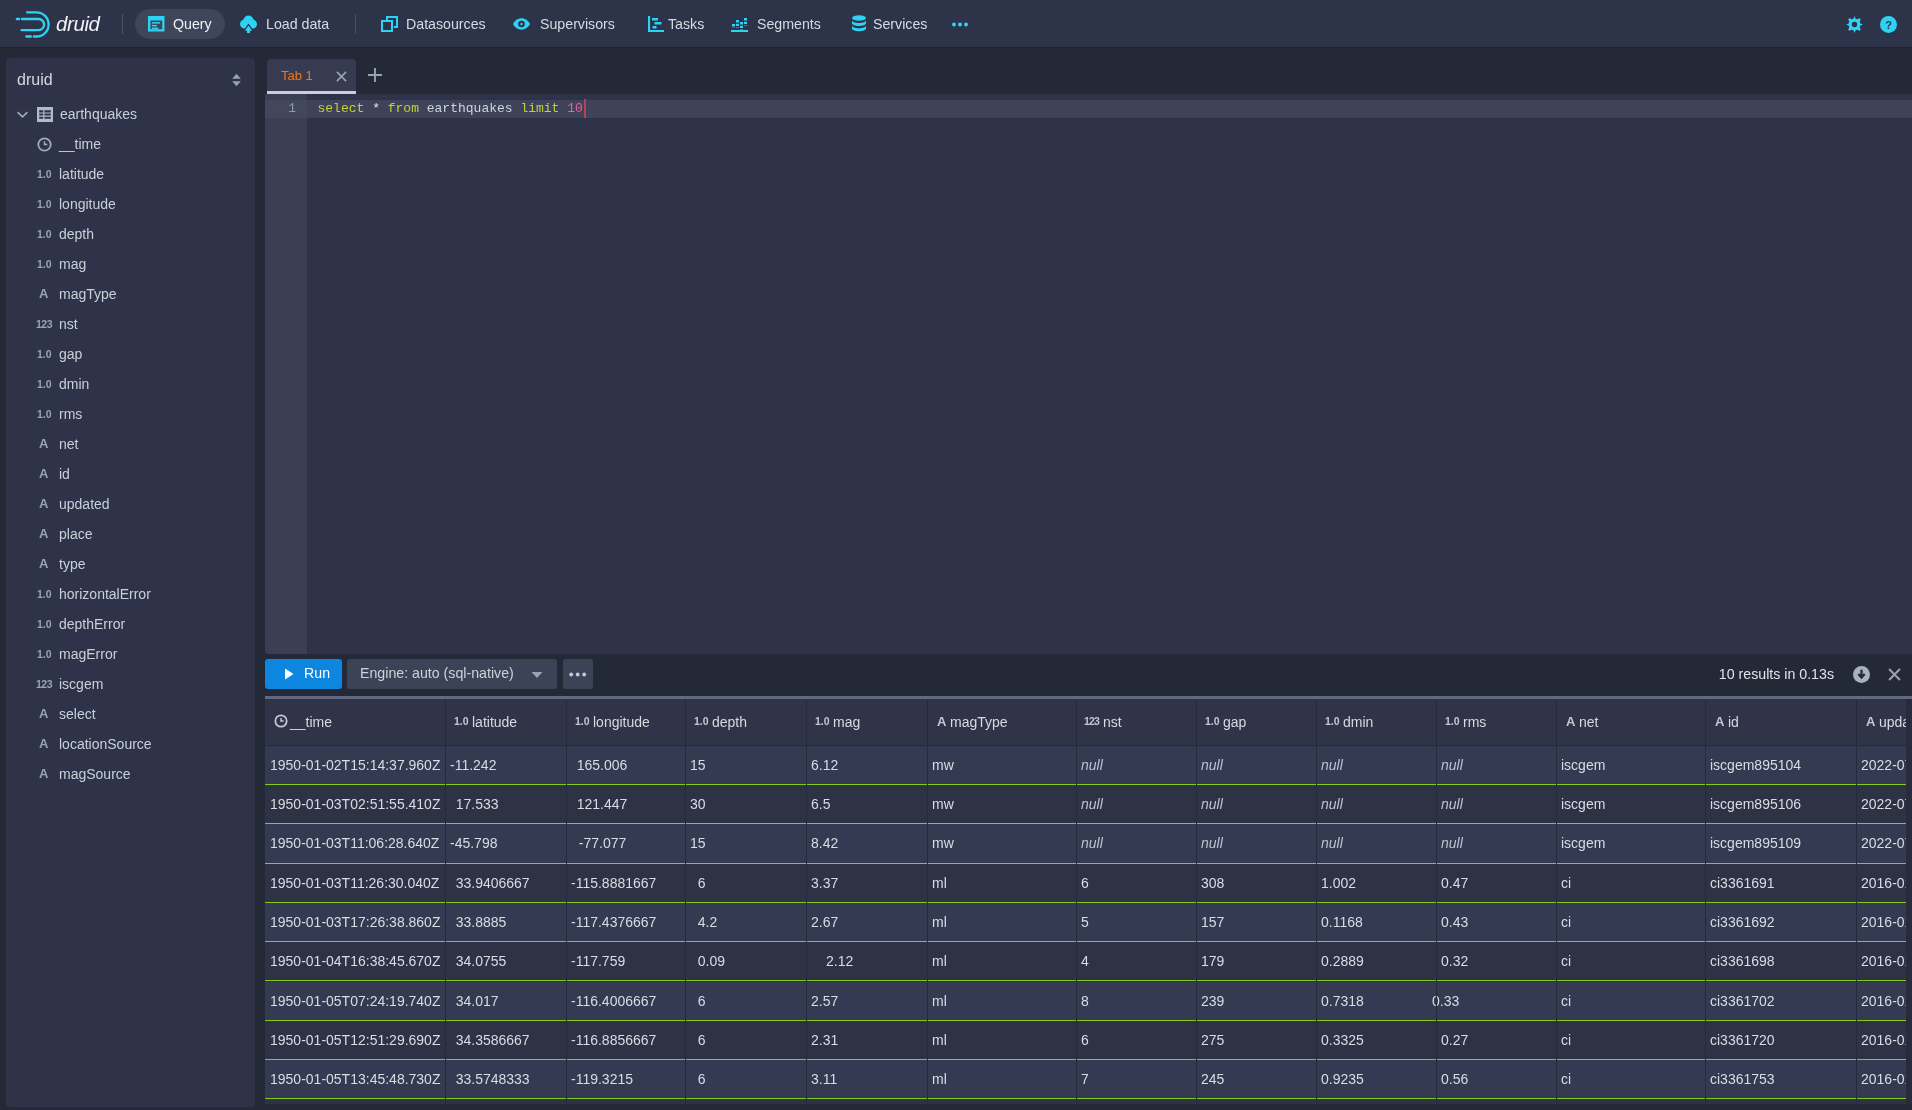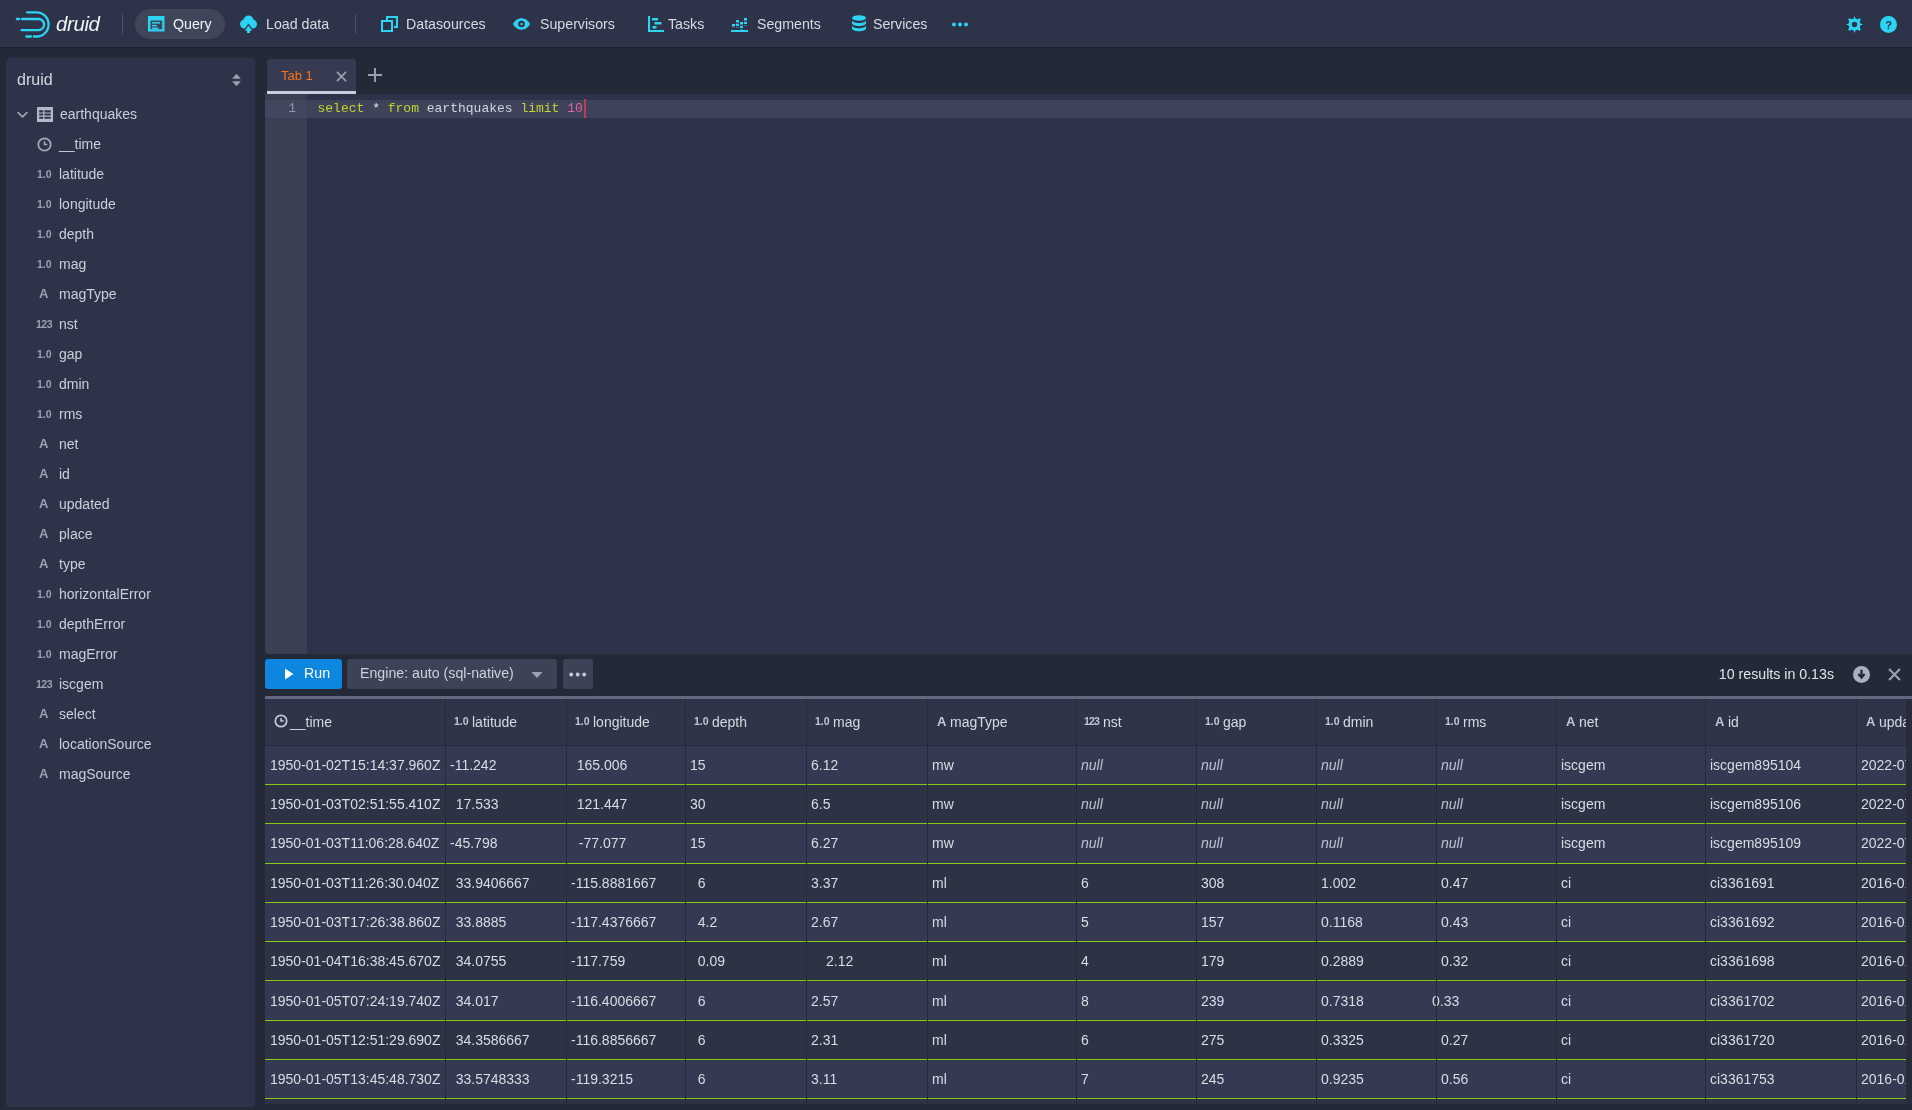--- a/index.html
+++ b/index.html
@@ -388,21 +388,21 @@
       <div class="cell" style="left:1171px;width:120px"><span class="null">null</span></div>
       <div class="cell" style="left:1291px;width:149px">iscgem</div>
       <div class="cell" style="left:1440px;width:151px">iscgem895106</div>
       <div class="cell" style="left:1591px;width:56px">2022-07-26T22:28:21.617Z</div>
     </div>
 <div class="drow rodd" style="top:125.2px">
       <div class="cell" style="left:0px;width:180px">1950-01-03T11:06:28.640Z</div>
       <div class="cell" style="left:180px;width:121px">-45.798</div>
       <div class="cell" style="left:301px;width:119px"><span style="padding-left:7.8px">-77.077</span></div>
       <div class="cell" style="left:420px;width:121px">15</div>
-      <div class="cell" style="left:541px;width:121px">6.27</div>
+      <div class="cell" style="left:541px;width:121px">8.42</div>
       <div class="cell" style="left:662px;width:149px">mw</div>
       <div class="cell" style="left:811px;width:120px"><span class="null">null</span></div>
       <div class="cell" style="left:931px;width:120px"><span class="null">null</span></div>
       <div class="cell" style="left:1051px;width:120px"><span class="null">null</span></div>
       <div class="cell" style="left:1171px;width:120px"><span class="null">null</span></div>
       <div class="cell" style="left:1291px;width:149px">iscgem</div>
       <div class="cell" style="left:1440px;width:151px">iscgem895109</div>
       <div class="cell" style="left:1591px;width:56px">2022-07-26T22:28:21.617Z</div>
     </div>
 <div class="drow reven" style="top:164.5px">

